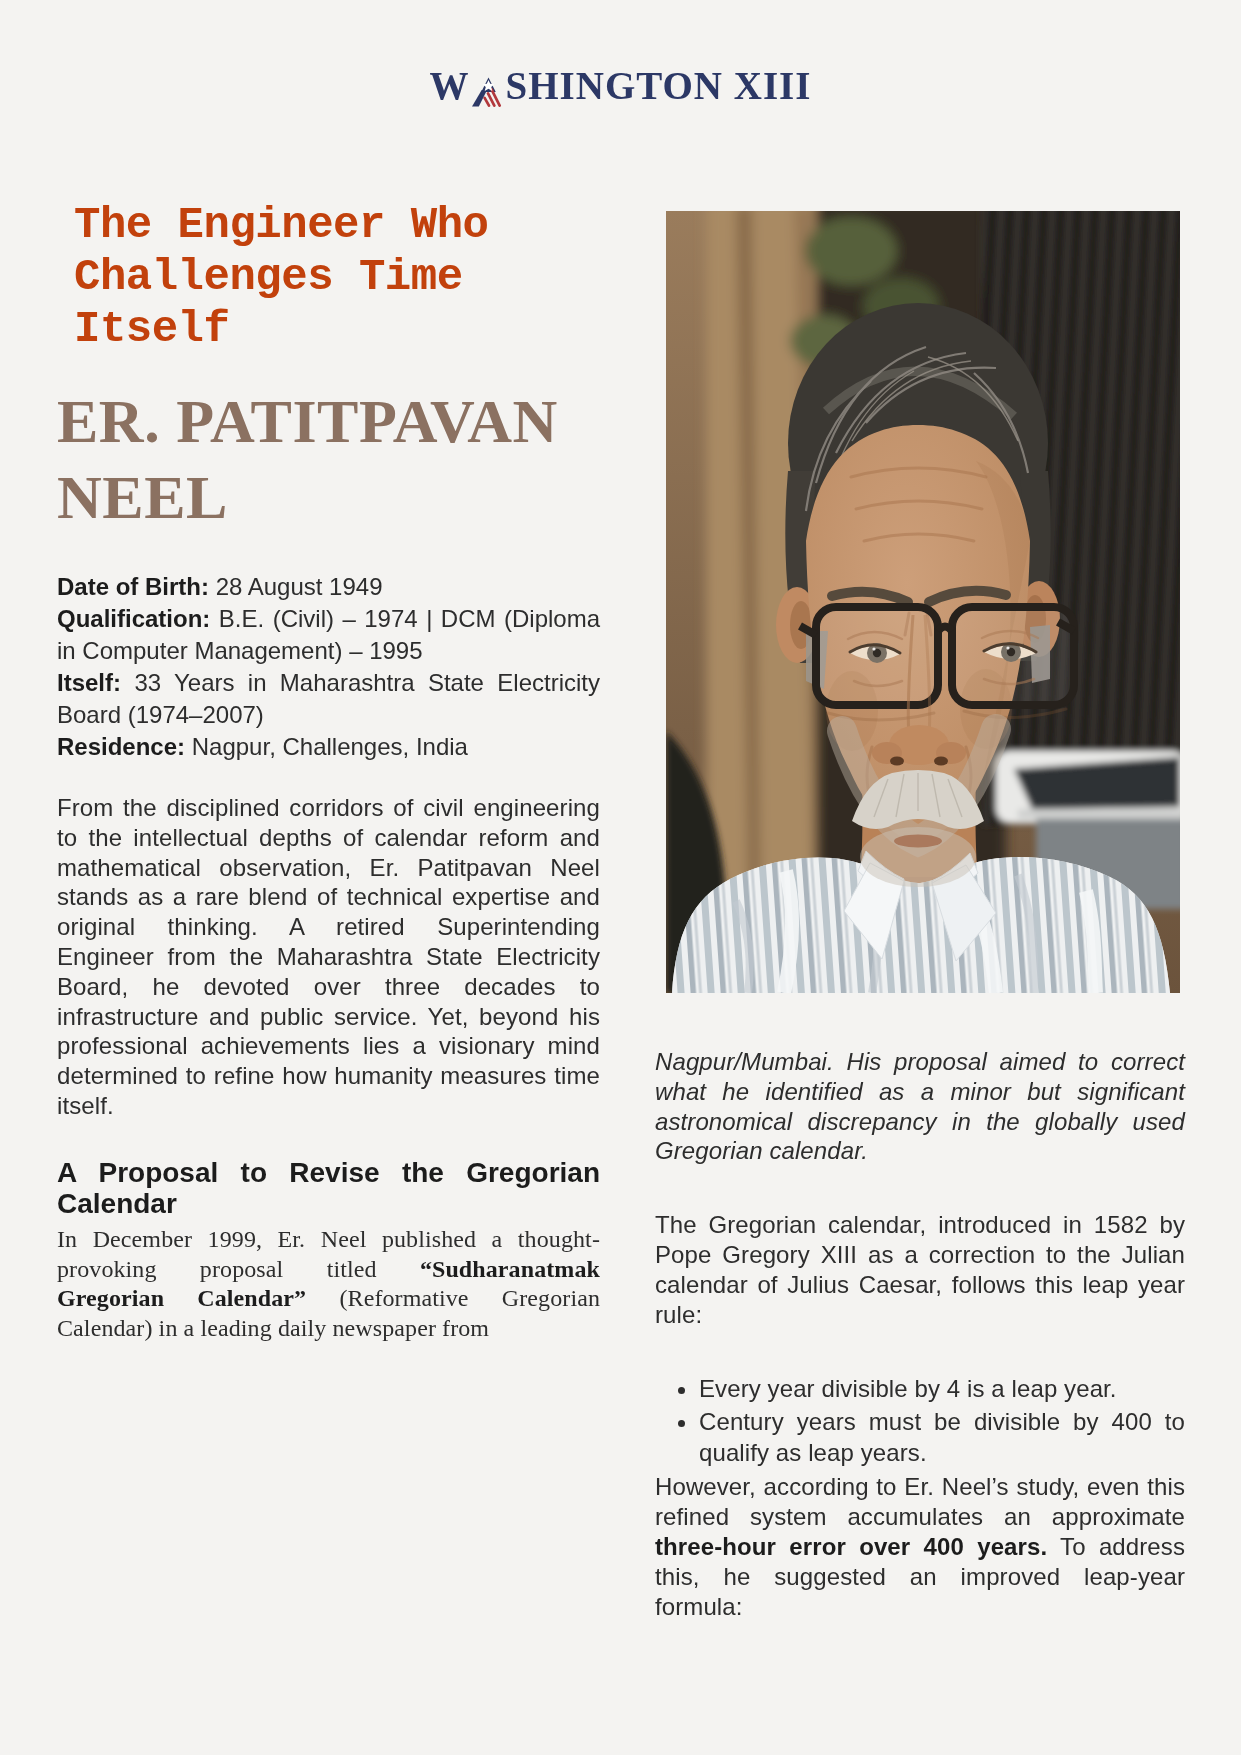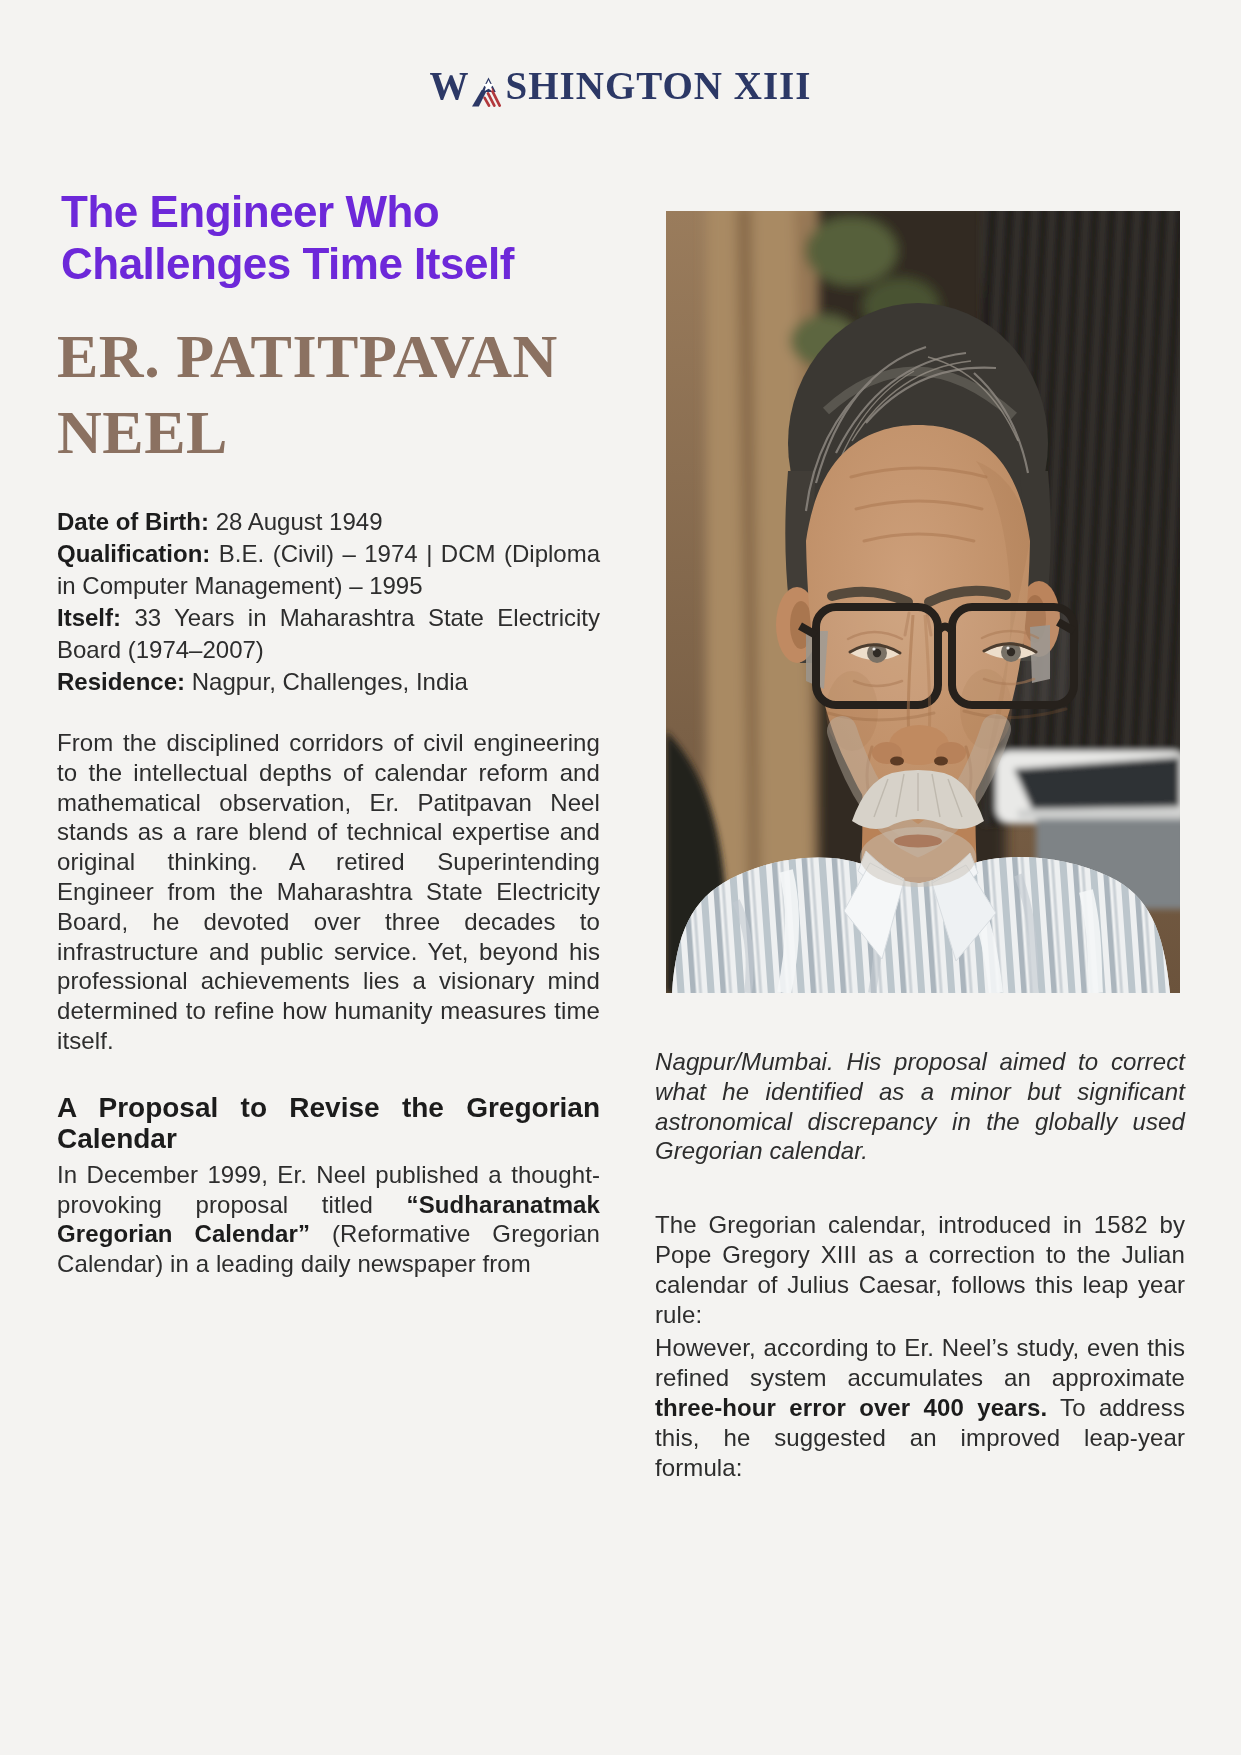--- a/index.html
+++ b/index.html
@@ -6,32 +6,32 @@
   .page{position:relative;width:1241px;height:1755px;background:#f4f3f1;overflow:hidden;
         font-family:"Liberation Sans",sans-serif;color:#2d2d2d;}
   
   .masthead{position:absolute;top:66px;left:0;width:100%;display:flex;justify-content:center;
             align-items:flex-end;font-family:"Liberation Serif",serif;font-weight:700;
             font-size:39px;letter-spacing:1px;color:#2c3866;line-height:1;}
   .masthead .a-icon{display:inline-block;width:33px;height:30px;margin:0 1px 1px 2px;}
   
   .col-left{position:absolute;left:57px;top:182px;width:543px;}
   .col-right{position:absolute;left:655px;top:211px;width:530px;}
-  .headline{margin:4px;font-size:44px;line-height:52px;font-weight:700;letter-spacing:-0.5px;color:#6d28d9;}
+  .headline{margin:17px;font-size:44px;line-height:52px;font-weight:700;letter-spacing:-0.5px;color:#c2410c;font-family:Liberation Mono, monospace;}
   .name-heading{margin:28px 0 0 0;font-family:"Liberation Serif",serif;font-size:62px;line-height:76px;
                 font-weight:700;color:#8b7161;letter-spacing:0.5px;}
   .bio{margin-top:36px;}
   .bio p{margin:0;font-size:24px;line-height:32px;text-align:justify;color:#2d2d2d;}
   .b{font-weight:700;color:#1c1c1c;}
   .body-para{margin:0;font-size:24px;line-height:29.8px;text-align:justify;color:#2d2d2d;
              letter-spacing:0.1px;}
   .mt-intro{margin-top:30px;}
   .section-heading{margin:36px 0 0 0;font-size:28px;line-height:31px;font-weight:700;
                    text-align:justify;color:#1c1c1c;}
-  .mt-proposal{margin-top:6px;}
+  .mt-proposal{margin-top:6px;font-family:Liberation Serif, serif;}
   .photo-frame{margin-left:11px;width:514px;height:782px;overflow:hidden;}
   .mt-r1{margin-top:54px;font-style:italic;}
   .mt-r2{margin-top:44px;}
   .rules{margin:44px 0 0 0;padding:0 0 0 44px;}
   .rules li{font-size:24px;line-height:31px;text-align:justify;color:#2d2d2d;letter-spacing:0.1px;}
   .rules li + li{margin-top:2px;}
   .mt-r3{margin-top:4px;}
 </style>
 </head>
 <body>
@@ -257,17 +257,21 @@
           <line x1="282" y1="568" x2="296" y2="606"></line>
         </g>
         <ellipse cx="252" cy="630" rx="24" ry="6.5" fill="#a67052" opacity="0.85"></ellipse>
       </svg>
     </div>
 
     <p class="body-para mt-r1">Nagpur/Mumbai. His proposal aimed to correct what he identified as a minor but significant astronomical discrepancy in the globally used Gregorian calendar.</p>
 
     <p class="body-para mt-r2">The Gregorian calendar, introduced in 1582 by Pope Gregory XIII as a correction to the Julian calendar of Julius Caesar, follows this leap year rule:</p>
 
+    <ul class="rules">
+      <li>Every year divisible by 4 is a leap year.</li>
+      <li>Century years must be divisible by 400 to qualify as leap years.</li>
+    </ul>
 
     <p class="body-para mt-r3"><span>However, according to Er. Neel’s study, even this refined system accumulates an approximate </span><span class="b">three-hour error over 400 years.</span><span> To address this, he suggested an improved leap-year formula:</span></p>
   </div>
 
 </div>
 
 </body></html>

